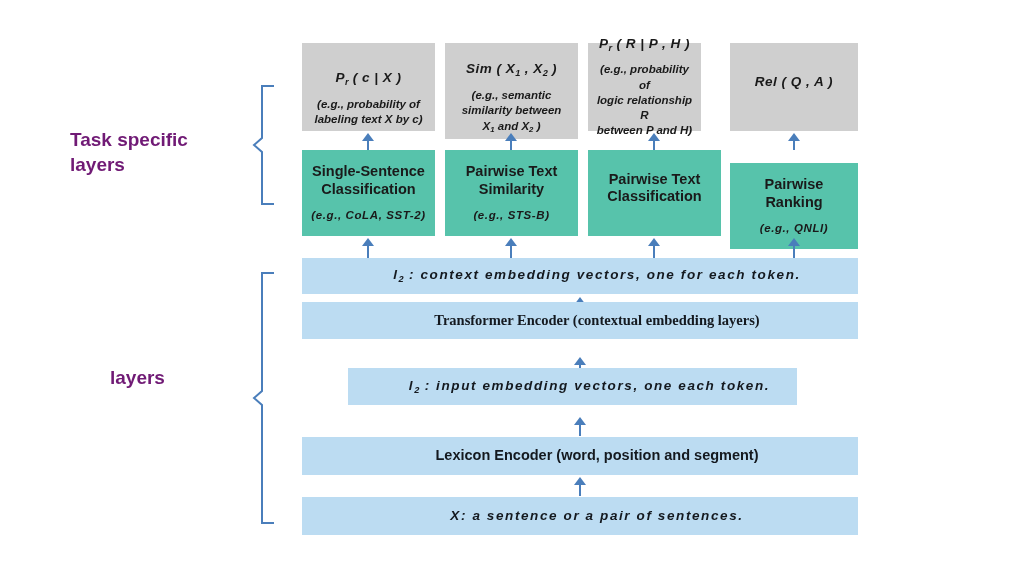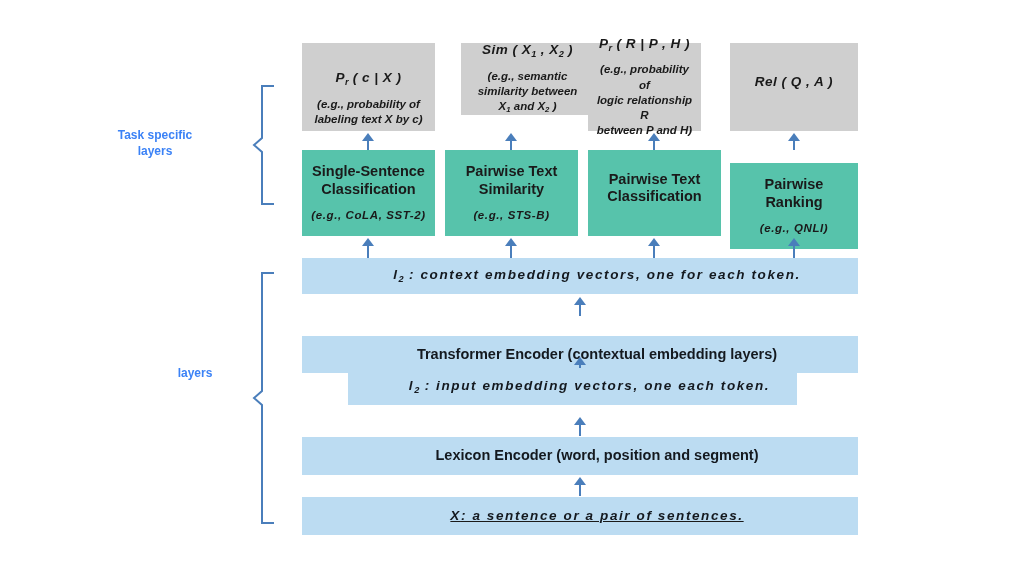--- a/index.html
+++ b/index.html
@@ -82,24 +82,23 @@
     border-bottom: 8px solid #4a7ebb;
   }
 
   
   .brace { position: absolute; }
   .brace svg { display: block; overflow: visible; }
 
   
   .side-label {
     position: absolute;
-    text-align: center;
-    font-size: 12px;
-    font-weight: bold;
-    color: #3b82f6;
+    font-size: 19px;
+    font-weight: bold;
+    color: #701a75;
     line-height: 1.3;
     width: 170px;
   }
 </style>
 </head>
 <body>
 
 <div id="stage">
 
   <div class="side-label" style="left:70px; top:128px;">
@@ -121,21 +120,21 @@
     <svg width="24" height="254" viewBox="0 0 24 254">
       <path d="M22 2 H10 V120 L2 127 L10 134 V252 H22" fill="none" stroke="#4a7ebb" stroke-width="2" stroke-linejoin="miter" stroke-linecap="butt"></path>
     </svg>
   </div>
 
   <div class="box box-grey" style="left:302px; top:43px; width:133px; height:88px;justify-content:flex-end;">
     <div class="out-title">P<sub>r</sub> ( c | X )</div>
     <div class="out-sub">(e.g., probability of<br>labeling text X by c)</div>
   </div>
 
-  <div class="box box-grey" style="left:461px; top:43px; width:133px; height:72px;">
+  <div class="box box-grey" style="left:445px; top:43px; width:133px; height:96px;justify-content:flex-end;">
     <div class="out-title">Sim ( X<sub>1</sub> , X<sub>2</sub> )</div>
     <div class="out-sub">(e.g., semantic<br>similarity between<br>X<sub>1</sub> and X<sub>2</sub> )</div>
   </div>
 
   <div class="box box-grey" style="left:588px; top:43px; width:113px; height:88px;">
     <div class="out-title">P<sub>r</sub> ( R | P , H )</div>
     <div class="out-sub">(e.g., probability of<br>logic relationship R<br>between P and H)</div>
   </div>
 
   <div class="box box-grey" style="left:730px; top:43px; width:128px; height:88px;gap:12px;">
@@ -197,21 +196,21 @@
 
   <div class="box box-blue" style="left:302px; top:258px; width:556px; height:36px;">
     <div class="bar-label-italic"><i>l</i><sub>2</sub> : context embedding vectors, one for each token.</div>
   </div>
 
   <div class="arrow" style="left:574px; top:297px; height:19px;">
       <span class="head"></span>
       <span class="shaft"></span>
     </div>
 
-  <div class="box box-blue" style="left:302px; top:336px; width:556px; height:37px;">
+  <div class="box box-blue" style="left:302px; top:302px; width:556px; height:37px;font-family:Liberation Serif, serif;">
     <div class="bar-label-bold">Transformer Encoder (contextual embedding layers)</div>
   </div>
 
   <div class="arrow" style="left:574px; top:357px; height:19px;">
       <span class="head"></span>
       <span class="shaft"></span>
     </div>
 
   <div class="box box-blue" style="left:302px; top:368px; width:449px; height:37px;margin-left:46px;">
     <div class="bar-label-italic"><i>l</i><sub>2</sub> : input embedding vectors, one each token.</div>
@@ -224,17 +223,17 @@
 
   <div class="box box-blue" style="left:302px; top:437px; width:556px; height:38px;">
     <div class="bar-label-bold">Lexicon Encoder (word, position and segment)</div>
   </div>
 
   <div class="arrow" style="left:574px; top:477px; height:19px;">
       <span class="head"></span>
       <span class="shaft"></span>
     </div>
 
-  <div class="box box-blue" style="left:302px; top:497px; width:556px; height:38px;text-decoration:underline;">
+  <div class="box box-blue" style="left:302px; top:497px; width:556px; height:38px;">
     <div class="bar-label-italic"><i>X</i>: a sentence or a pair of sentences.</div>
   </div>
 
 </div>
 
 </body></html>

